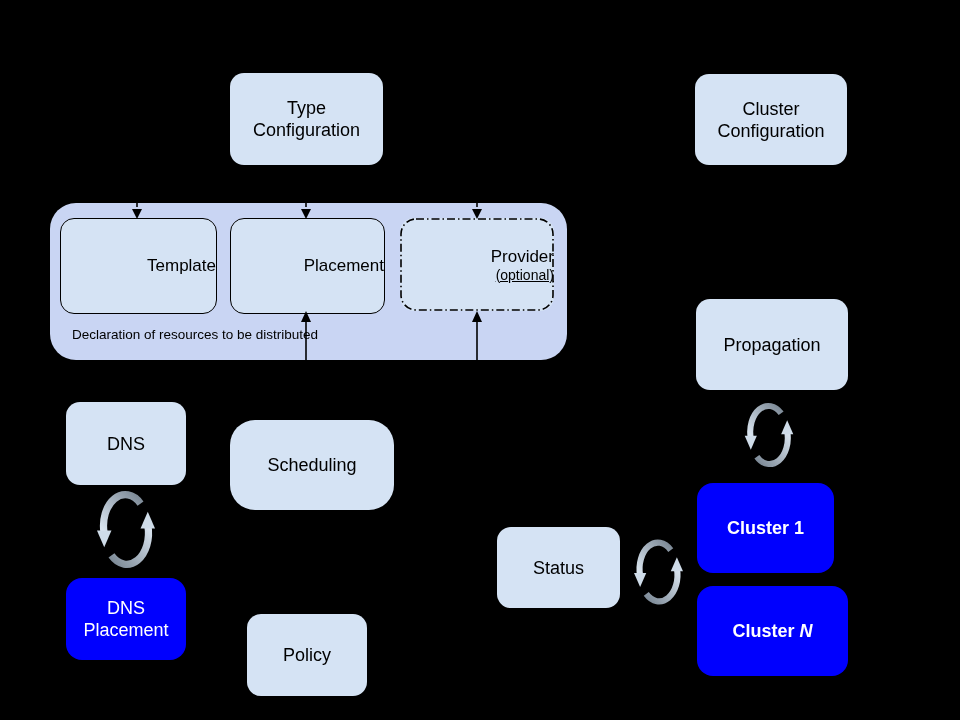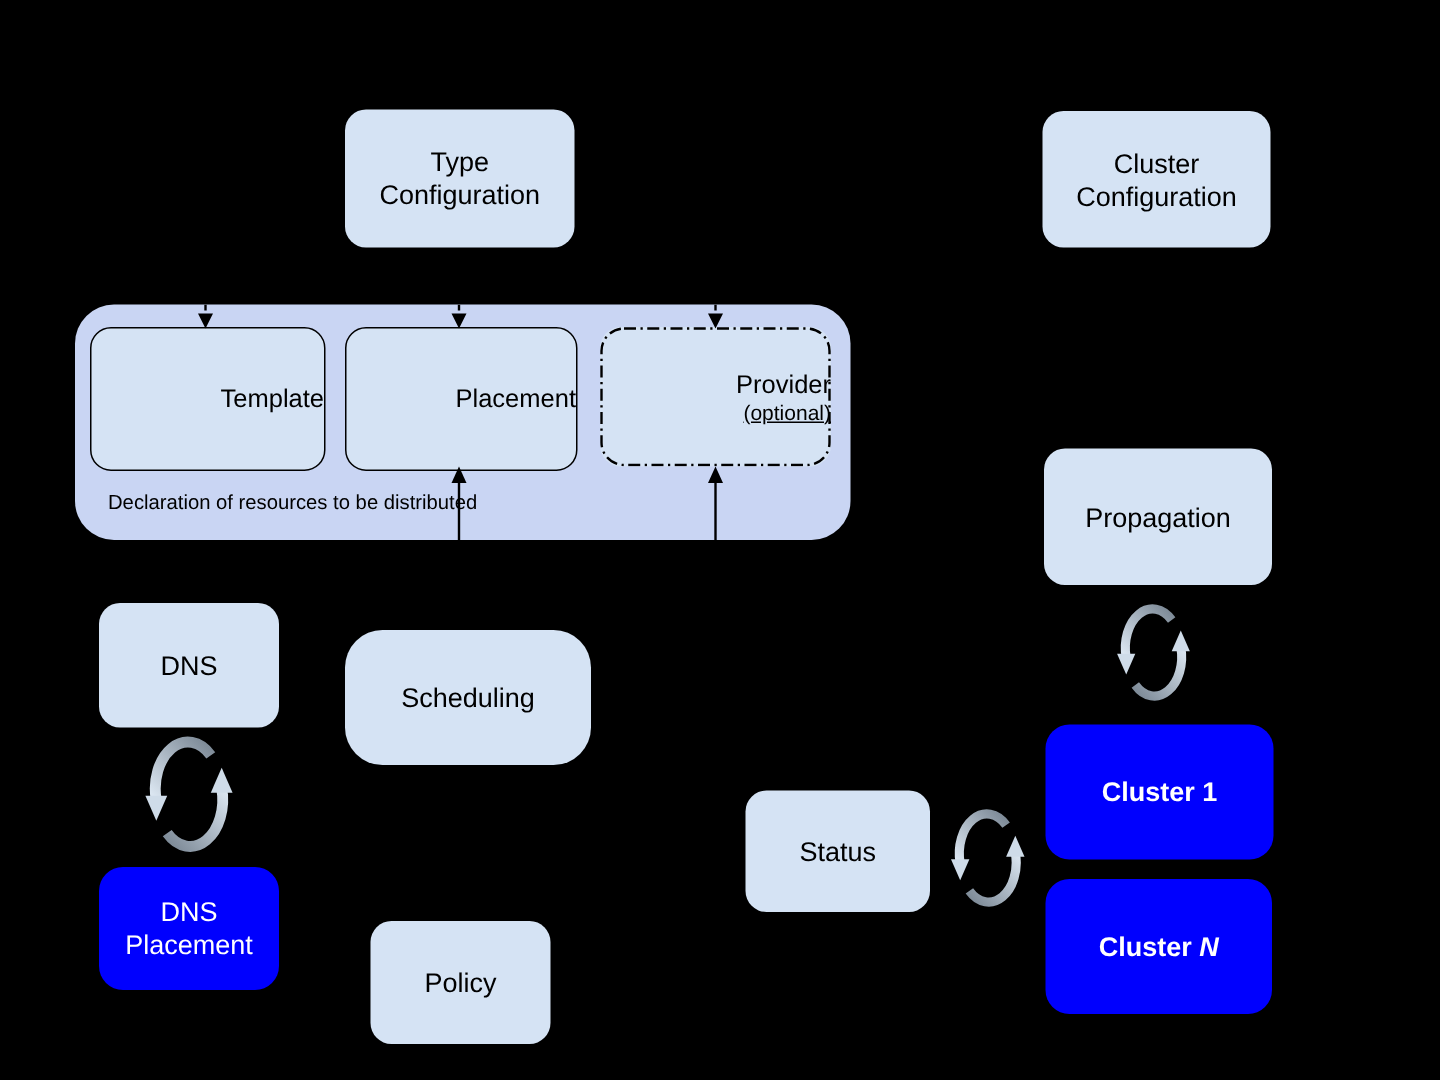--- a/index.html
+++ b/index.html
@@ -108,21 +108,21 @@
   </div>
 
   <div class="node" style="left:497px;top:527px;width:123px;height:81px;">
     <span>Status</span>
   </div>
 
   <div class="node" style="left:696px;top:299px;width:152px;height:91px;">
     <span>Propagation</span>
   </div>
 
-  <div class="node blue bold" style="left:697px;top:483px;width:152px;height:90px;">
+  <div class="node blue bold" style="left:697px;top:483px;width:137px;height:90px;">
     <span>Cluster 1</span>
   </div>
 
   <div class="node blue bold" style="left:697px;top:586px;width:151px;height:90px;">
     <span style="display:flex">
         <span class="sp">Cluster</span>
         <i>N</i>
       </span>
   </div>
 

